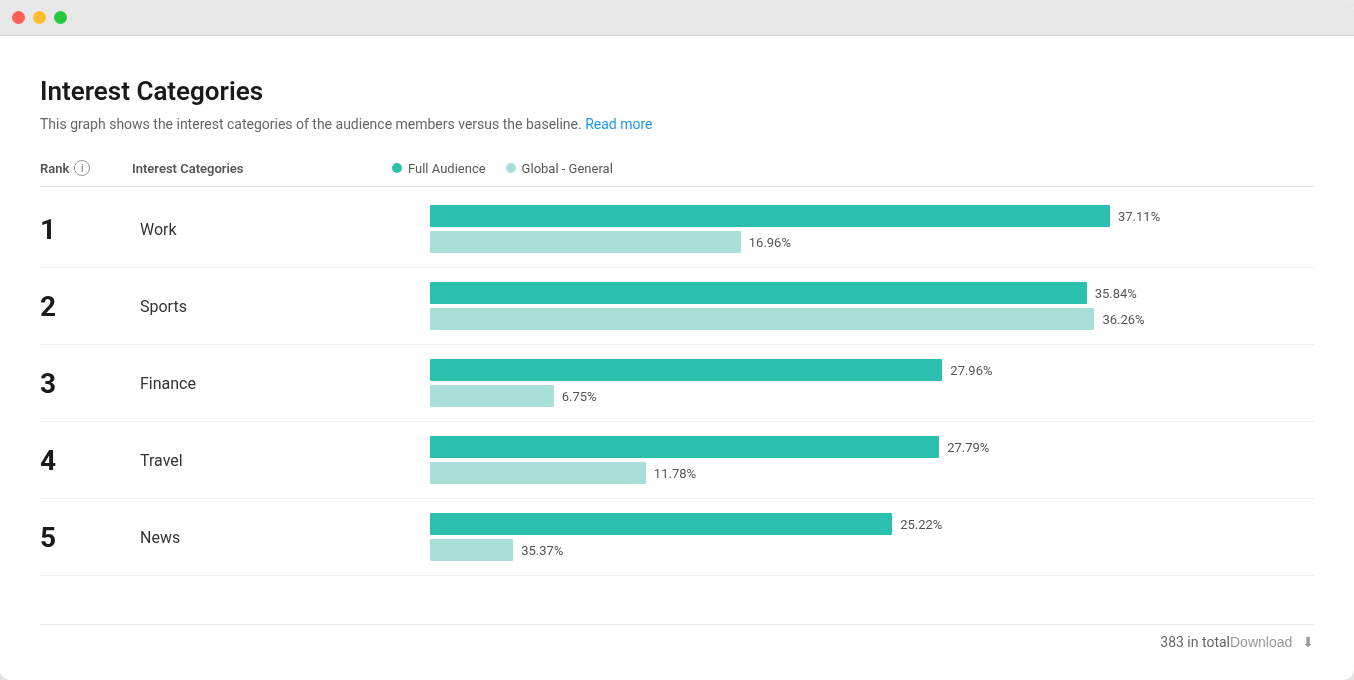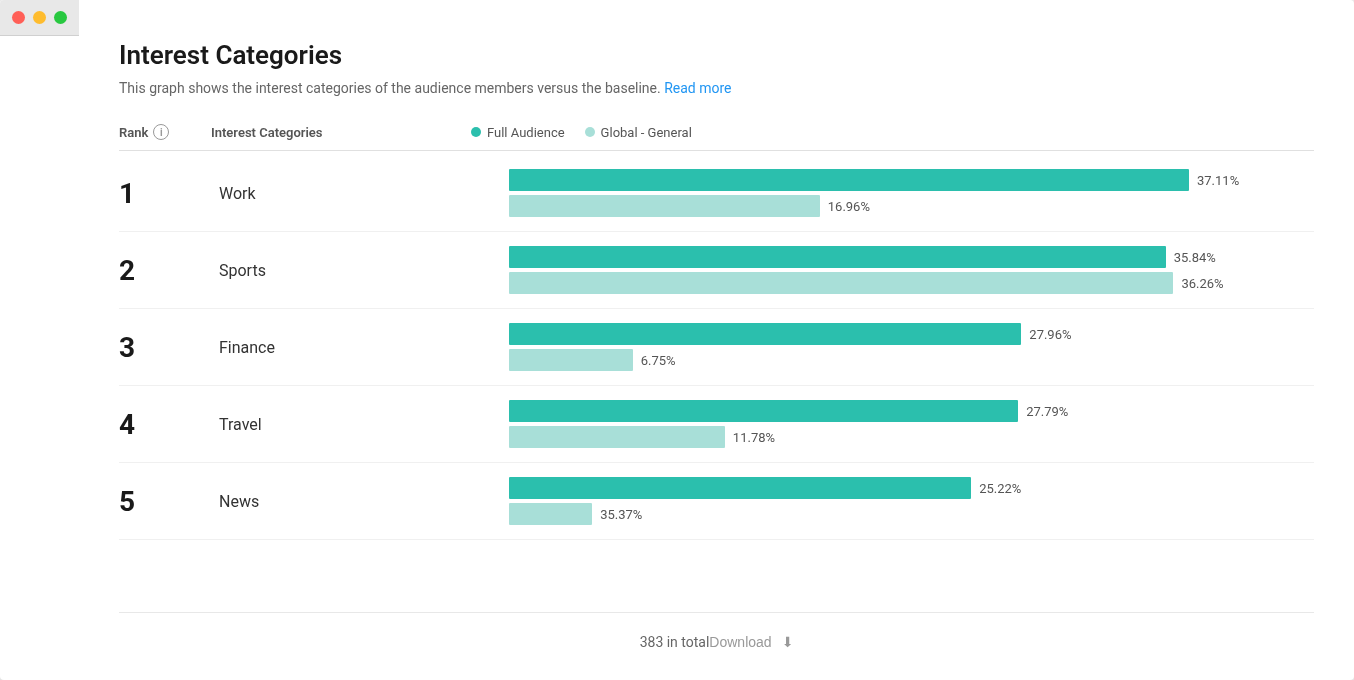--- a/index.html
+++ b/index.html
@@ -10,24 +10,25 @@
       display: flex;
       justify-content: center;
       align-items: center;
       min-height: 100vh;
     }
 
     .window {
       width: 1354px;
       height: 680px;
       background: #ffffff;
-      border-radius: 4px;
+      border-radius: 10px;
       box-shadow: 0 4px 20px rgba(0,0,0,0.15);
       overflow: hidden;
       display: flex;
+      flex-direction: column;
     }
 
     .titlebar {
       background: #e8e8e8;
       height: 36px;
       display: flex;
       align-items: center;
       padding: 0 12px;
       gap: 8px;
       flex-shrink: 0;
@@ -182,23 +183,23 @@
     }
 
     .bar-label {
       font-size: 13px;
       color: #555;
       white-space: nowrap;
     }
 
     .footer {
       display: flex;
-      justify-content: center;
-      align-items: center;
-      padding-top: 21px;
+      justify-content: flex-end;
+      align-items: center;
+      padding-top: 9px;
       border-top: 1px solid #e8e8e8;
       flex-shrink: 0;
     }
 
     .total-count {
       font-size: 14px;
       color: #666;
     }
 
     .download-btn {

